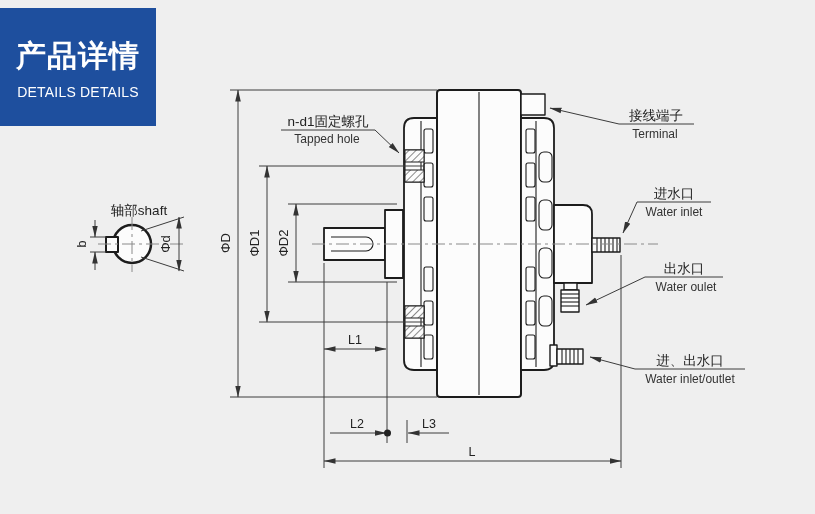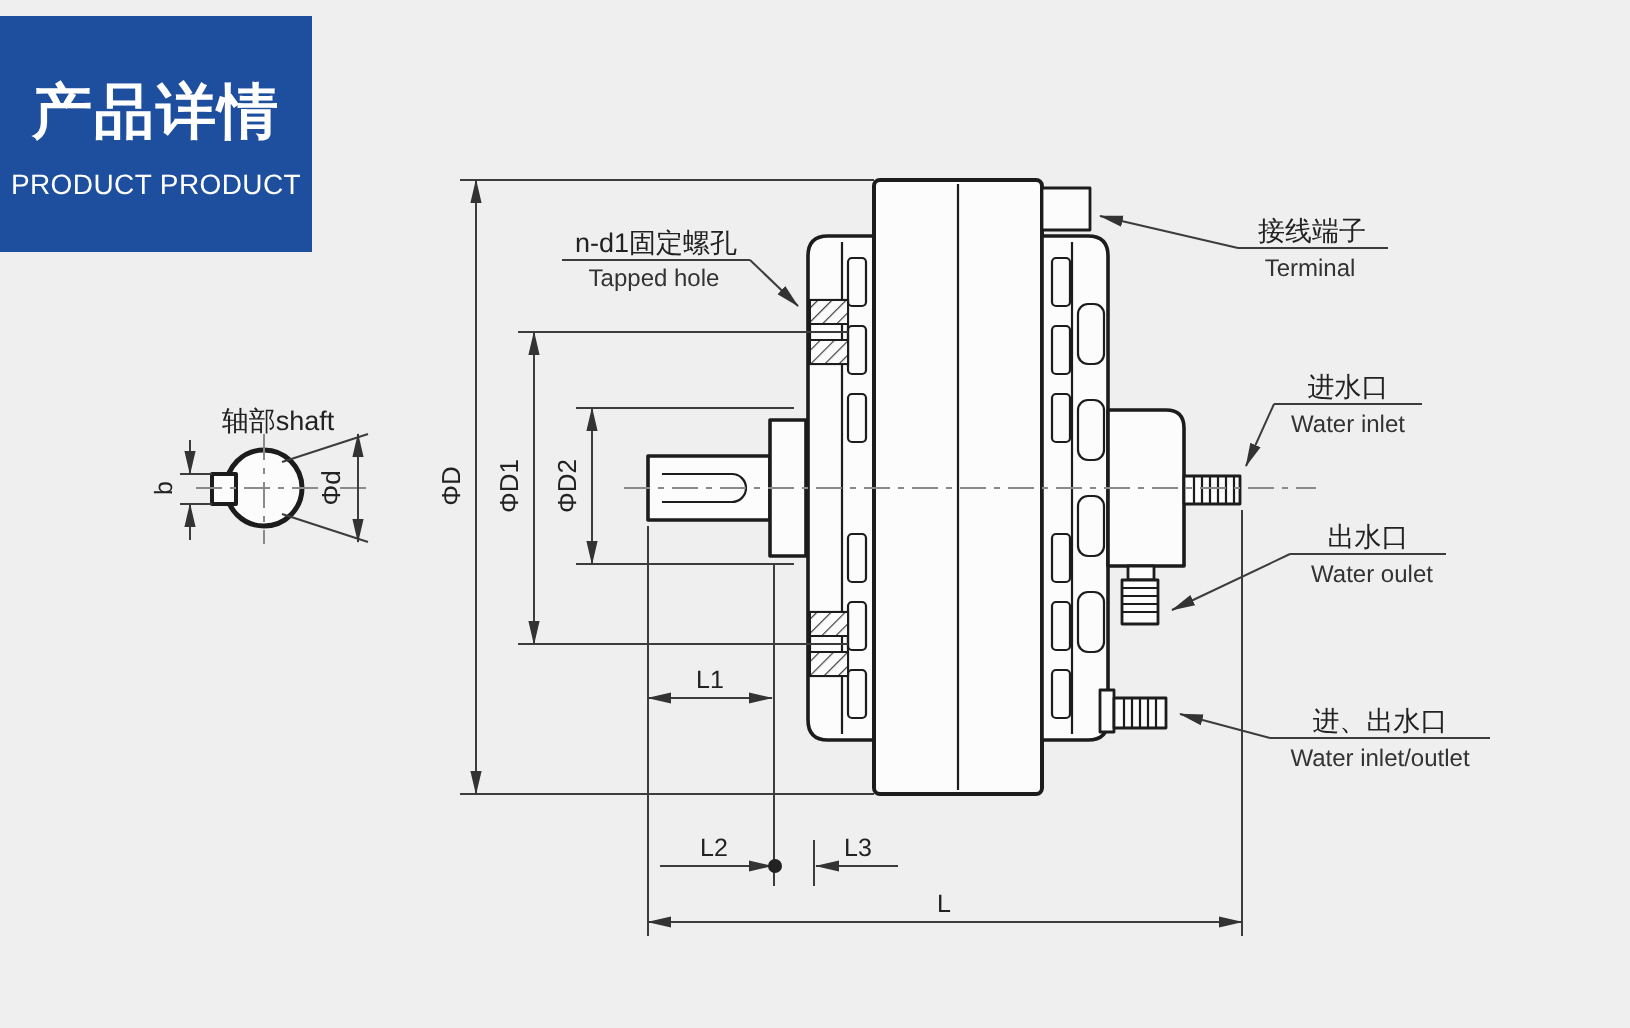--- a/index.html
+++ b/index.html
@@ -20,21 +20,21 @@
   .zhtext{font-size:13.5px;fill:#222;}
   .entext{font-size:12px;fill:#333;}
 </style>
 </head>
 <body>
 
 <div id="stage">
 
   <div id="banner">
     <p class="zh-title">产品详情</p>
-    <p class="en-title">PRODUCT PRODUCT</p>
+    <p class="en-title">DETAILS DETAILS</p>
   </div>
 
   <svg width="815" height="514" viewBox="0 0 815 514">
     <defs>
       <marker id="arr" viewBox="0 0 12 7" refX="11.5" refY="3.5" markerWidth="12" markerHeight="7" orient="auto-start-reverse" markerUnits="userSpaceOnUse">
         <path d="M0,0.7 L12,3.5 L0,6.3 Z" fill="#333"></path>
       </marker>
       <pattern id="hatch" width="5" height="5" patternUnits="userSpaceOnUse" patternTransform="rotate(45)">
         <rect width="5" height="5" fill="#fcfcfc"></rect>
         <line x1="0" y1="0" x2="0" y2="5" stroke="#3c3c3c" stroke-width="1.2"></line>

